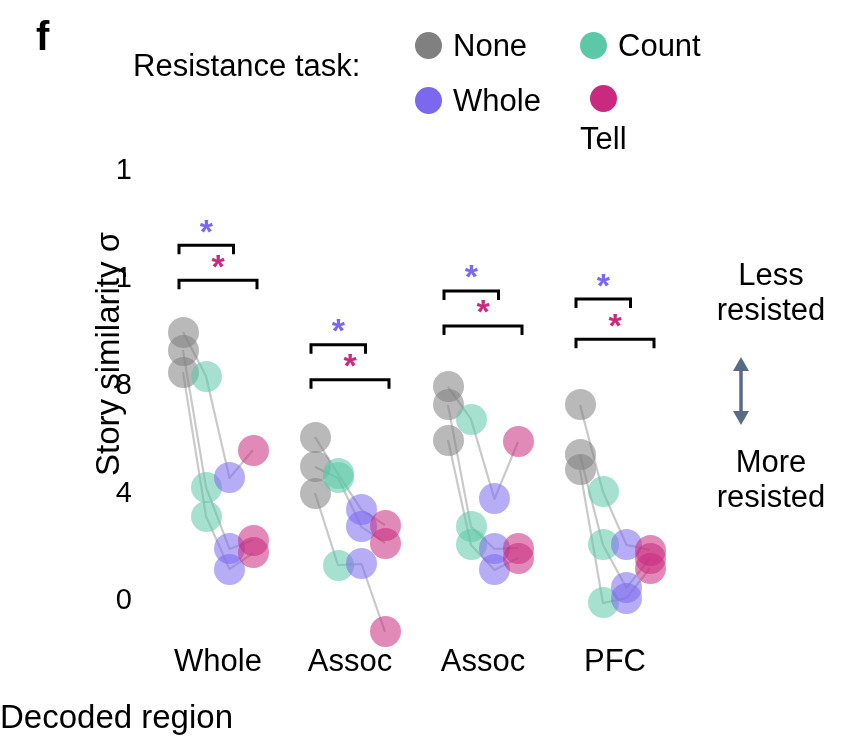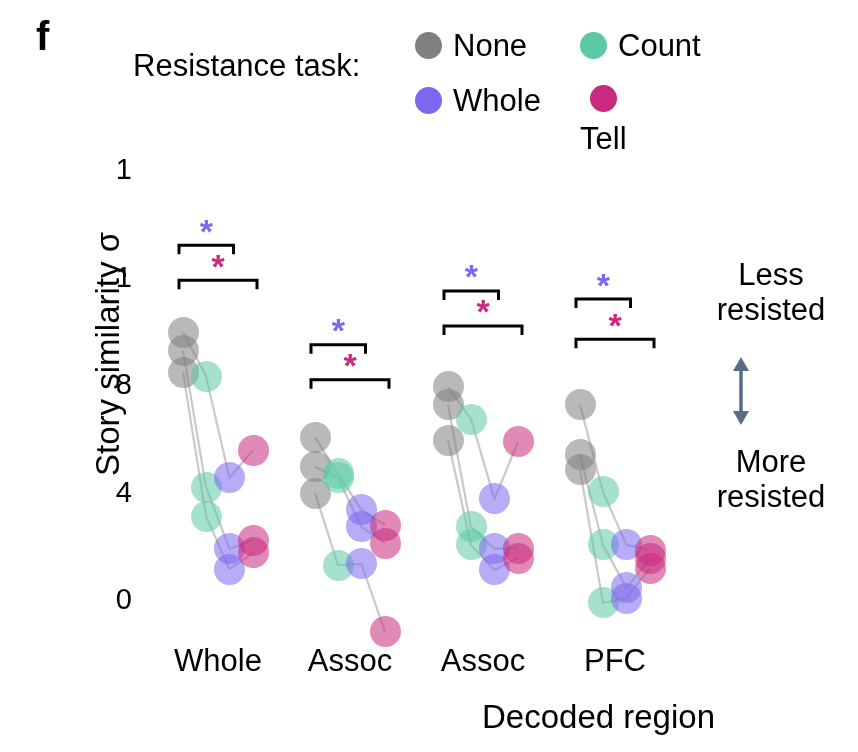--- a/index.html
+++ b/index.html
@@ -78,21 +78,21 @@
     text-align: center;
     font-size: 31px;
     line-height: 1;
     white-space: nowrap;
   }
   .xlabel {
     position: absolute;
     left: 0;
     top: 700px;
     width: 715px;
-    text-align: right;
+    text-align: left;
     font-size: 33px;
     line-height: 1;
   }
   .side-note {
     position: absolute;
     width: 178px;
     text-align: center;
     font-size: 31px;
     line-height: 1.12;
   }

